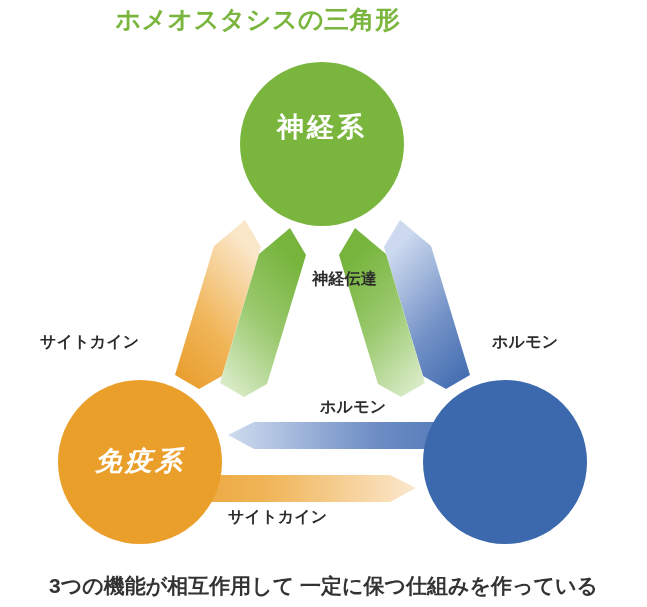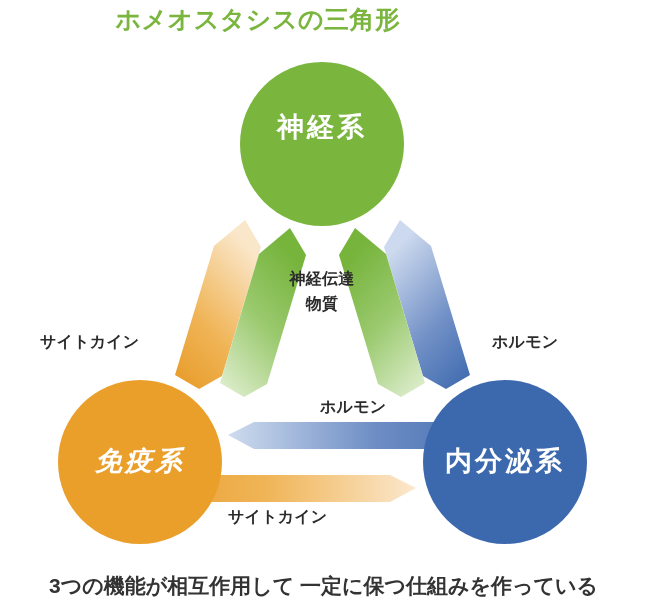--- a/index.html
+++ b/index.html
@@ -52,21 +52,21 @@
   .edge-label {
     position: absolute;
     color: #2b2b2b;
     font-size: 16px;
     font-weight: bold;
     line-height: 21px;
     white-space: nowrap;
     letter-spacing: 0.2px;
   }
   .edge-label.center {
-    text-align: center;
+    text-align: right;
     white-space: normal;
     width: 110px;
   }
   .caption {
     position: absolute;
     left: 0;
     top: 572px;
     width: 647px;
     text-align: center;
     font-size: 21px;
@@ -147,28 +147,26 @@
       <polygon fill="url(#gradOrangeRight)" points="120,475 120,502 390,502 416,488 390,475"></polygon>
     </g>
 
     <circle cx="322" cy="144" r="82" fill="#7ab63e"></circle>
     <circle cx="140" cy="462" r="82" fill="#eb9f2b"></circle>
     <circle cx="505" cy="462" r="82" fill="#3c68ad"></circle>
   </svg>
 
   <div class="node-label" style="left:222px; top:112px; width:200px;">神経系</div>
   <div class="node-label" style="left:40px; top:446px; width:200px;font-style:italic;">免疫系</div>
-  <div class="node-label" style="left:405px; top:446px; width:200px;">内分泌系</div>
 
   <div class="edge-label" style="left:40px; top:331px;">サイトカイン</div>
 
   <div class="edge-label" style="left:492px; top:331px;">ホルモン</div>
 
   <div class="edge-label center" style="left:267px; top:268px;">神経伝達</div>
-  <div class="edge-label center" style="left:267px; top:293px;">物質</div>
 
   <div class="edge-label" style="left:320px; top:396px;">ホルモン</div>
 
   <div class="edge-label" style="left:228px; top:506px;">サイトカイン</div>
 
   <div class="caption">3つの機能が相互作用して 一定に保つ仕組みを作っている</div>
 
 </div>
 
 </body></html>

